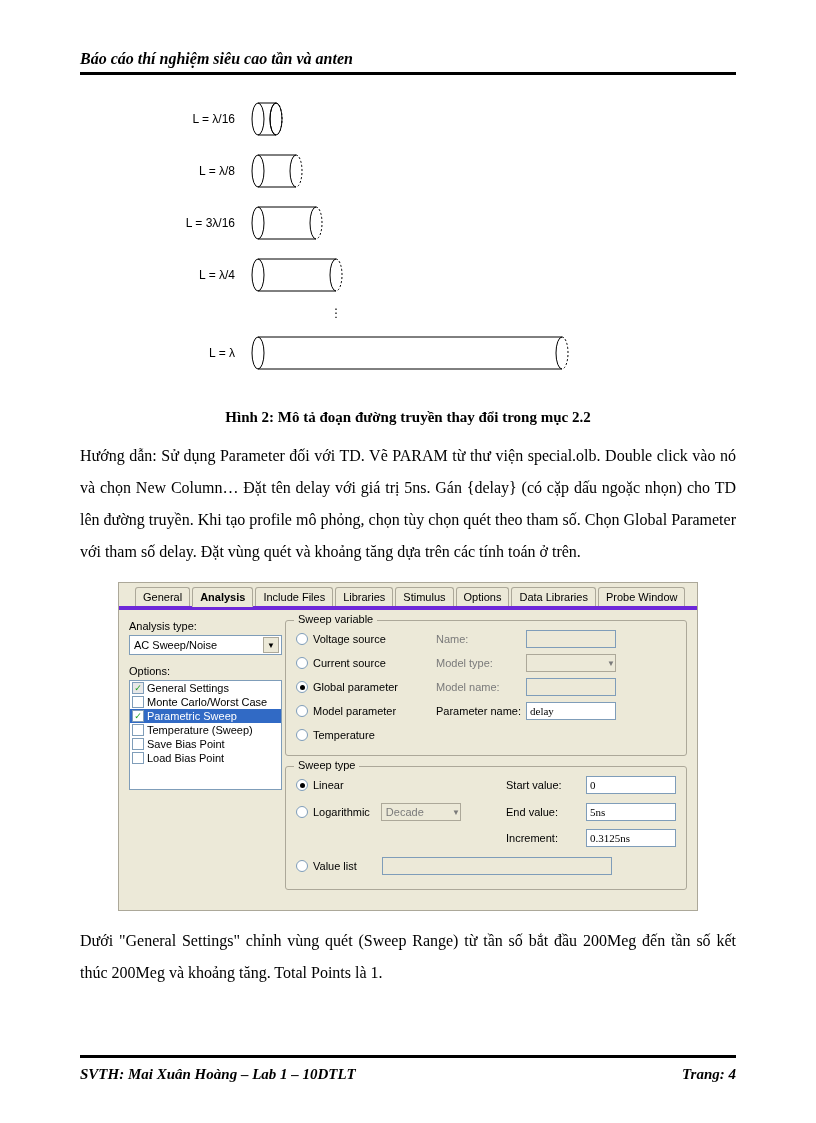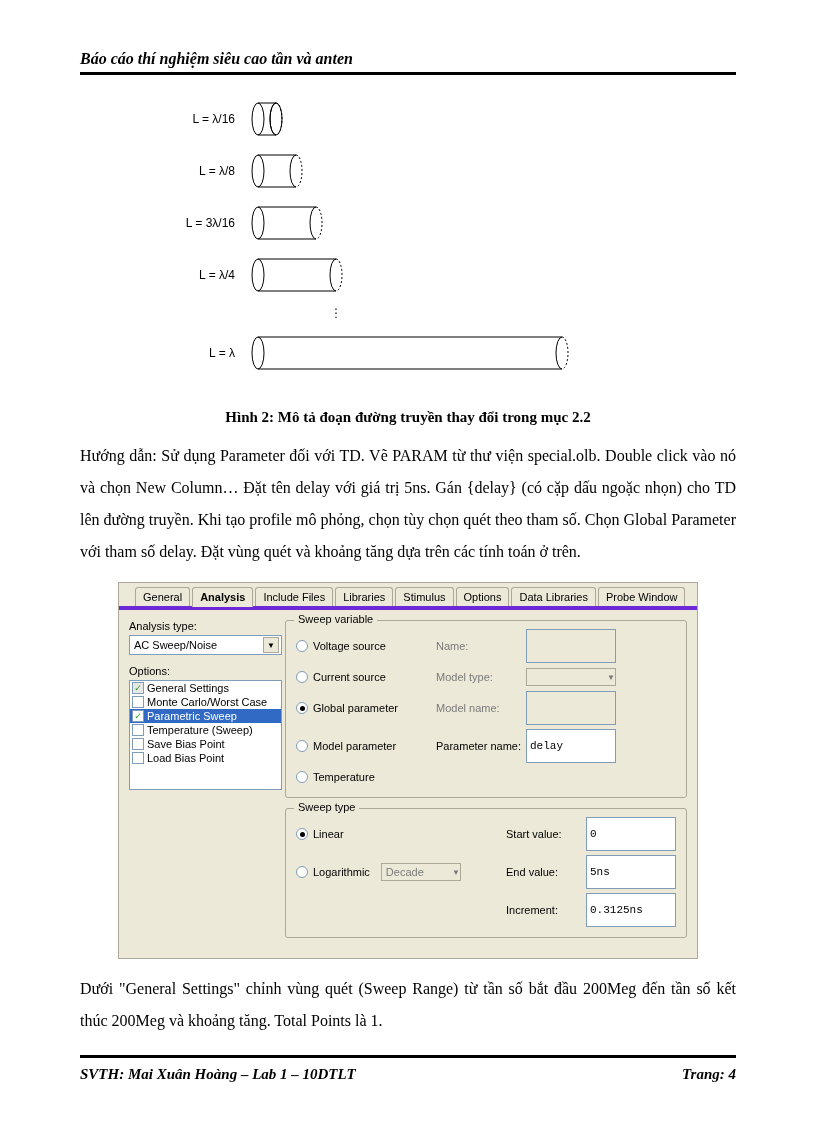--- a/index.html
+++ b/index.html
@@ -162,24 +162,24 @@
   .sv-grid {
     display: grid;
     grid-template-columns: 140px 90px 1fr;
     row-gap: 4px;
     align-items: center;
   }
   .dim { color: #7a7a7a; }
   .text-input {
     border: 1px solid #7f9db9;
     background: #fff;
-    height: 34px;
+    height: 18px;
     padding: 0 3px;
     width: 90px;
-    font-family: Liberation Mono, monospace;
+    font-family: Liberation Serif, serif;
     font-size: 11px;
   }
   .text-input.dim { background: #ece9d8; }
   .st-grid {
     display: grid;
     grid-template-columns: 210px 80px 90px;
     row-gap: 4px;
     align-items: center;
   }
   .mini-combo {
@@ -381,20 +381,25 @@
                 <span style="font-size:8px;">▼</span>
               </span>
           </div>
           <span>End value:</span>
           <input class="text-input" value="5ns" style="">
 
           <span></span>
           <span>Increment:</span>
           <input class="text-input" value="0.3125ns" style="">
         </div>
+        <div class="radio-row" style="margin-top:10px;">
+          <span class="radio"></span>
+          <span>Value list</span>
+          <input class="text-input dim" style="width: 230px; margin-left: 20px;" disabled="">
+        </div>
       </div>
     </div>
   </div>
 </div>
 
 <p class="body-text">Dưới "General Settings" chỉnh vùng quét (Sweep Range) từ tần số bắt đầu 200Meg đến tần số kết thúc 200Meg và khoảng tăng. Total Points là 1.</p>
 
 <div class="footer">
   <span>SVTH: Mai Xuân Hoàng – Lab 1 – 10DTLT</span>
   <span>Trang: 4</span>

